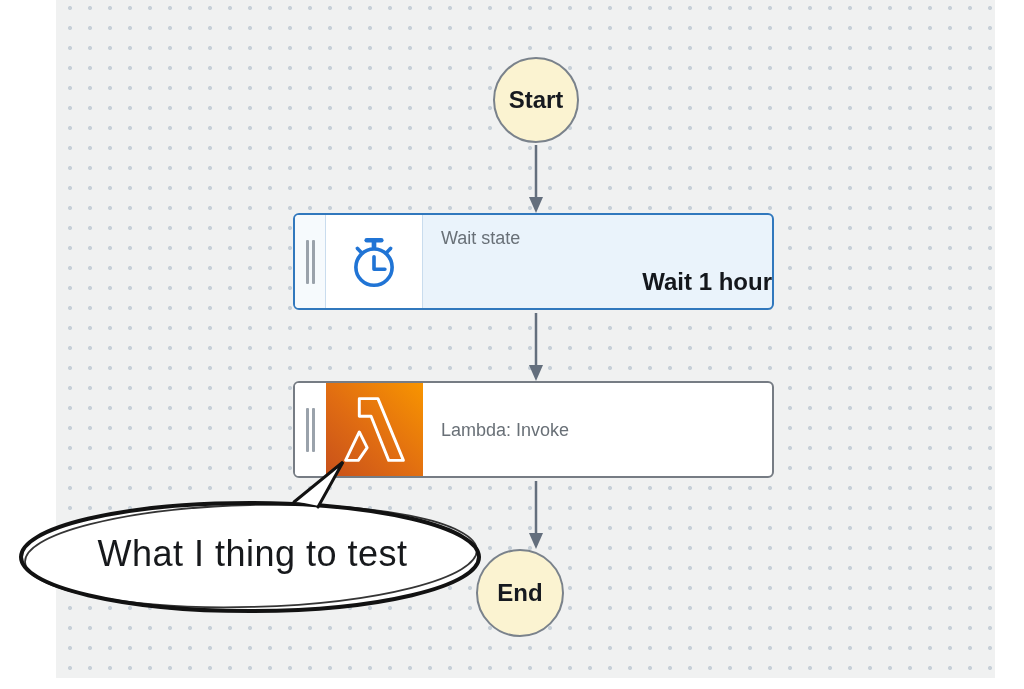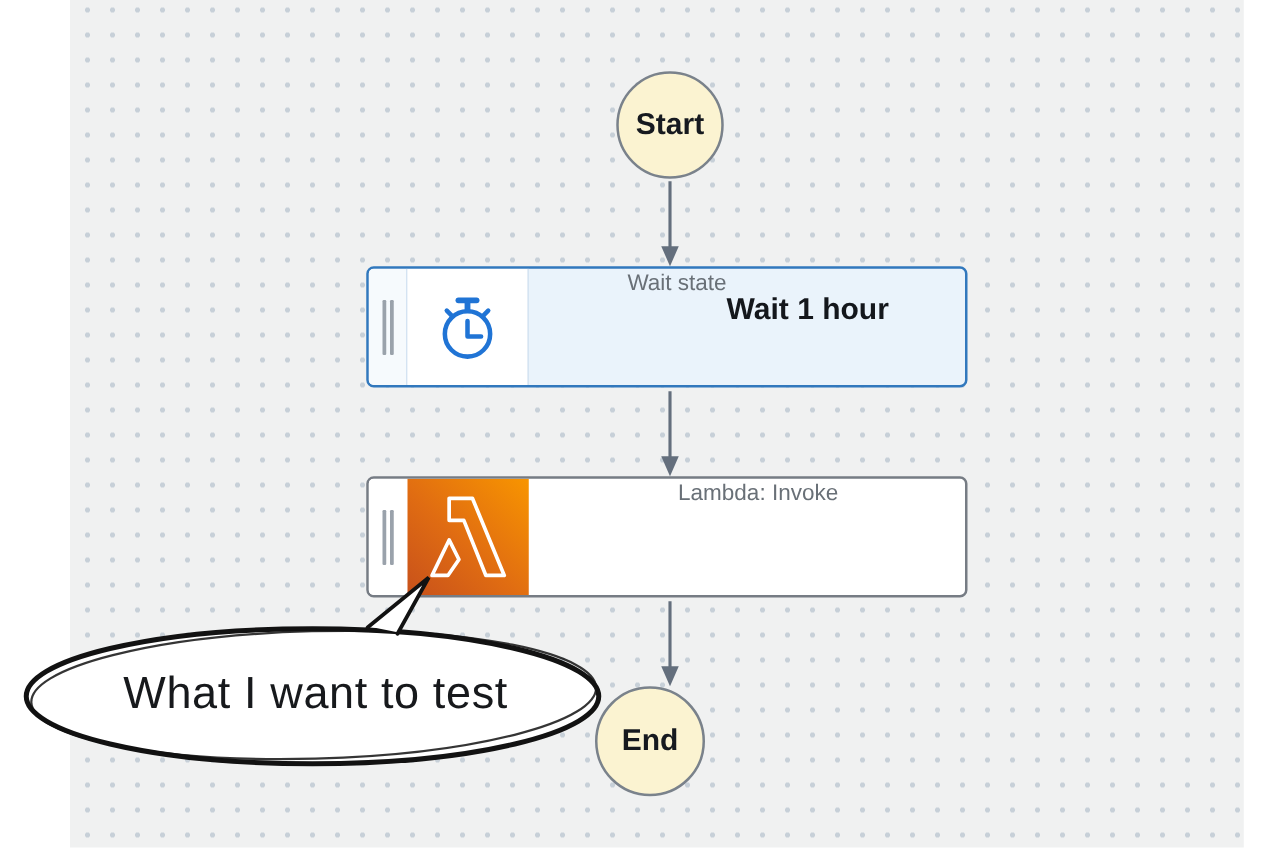--- a/index.html
+++ b/index.html
@@ -41,23 +41,23 @@
   #wait-node .grip   { background:#f6fafd; border-right:1px solid #c9dcee; }
   #lambda-node .grip { background:#ffffff; }
   .grip-bar { width:3px; height:44px; background:#9aa2ab; border-radius:1px; }
 
   .iconbox { width:97px; flex:0 0 97px; display:flex; align-items:center; justify-content:center; }
   #wait-node .iconbox { background:#ffffff; border-right:1px solid #c9dcee; }
   #lambda-node .iconbox {
     background:linear-gradient(to top right, #c8511b 0%, #e06c12 45%, #f89500 100%);
   }
 
-  .node-text { flex:1; display:flex; flex-direction:row; justify-content:center; padding-left:18px; }
+  .node-text { flex:1; display:flex; flex-direction:column; justify-content:center; padding-left:18px; }
   .node-type { font-size:18px; line-height:22px; color:#697077; }
-  .node-name { font-size:24px; line-height:30px; font-weight:700; color:#14171c; margin-top:18px; }
+  .node-name { font-size:24px; line-height:30px; font-weight:700; color:#14171c; margin-top:18px;text-align:right; }
 
   #callout-text {
     position:absolute; z-index:6; left:50px; top:533px; width:405px;
     text-align:center; font-size:36px; letter-spacing:0.5px; color:#17191c;
   }
 </style>
 </head>
 <body>
 
 <div id="stage">
@@ -123,15 +123,15 @@
   <div id="end-circle" class="terminal">
     <span>End</span>
   </div>
 
   <svg id="callout-layer" class="layer">
     <ellipse cx="250" cy="557" rx="229" ry="54" fill="#ffffff" stroke="#121212" stroke-width="4"></ellipse>
     <ellipse cx="251" cy="556" rx="226" ry="51" fill="none" stroke="#121212" stroke-width="1.8" opacity="0.85" transform="rotate(-1.5 250 557)"></ellipse>
     <polygon points="294,501 343,462 319,506" fill="#ffffff" stroke="none"></polygon>
     <path d="M294,502 L343,462 L318,507" fill="none" stroke="#121212" stroke-width="3" stroke-linecap="round" stroke-linejoin="miter"></path>
   </svg>
-  <div id="callout-text">What I want to test</div>
+  <div id="callout-text">What I thing to test</div>
 
 </div>
 
 </body></html>

